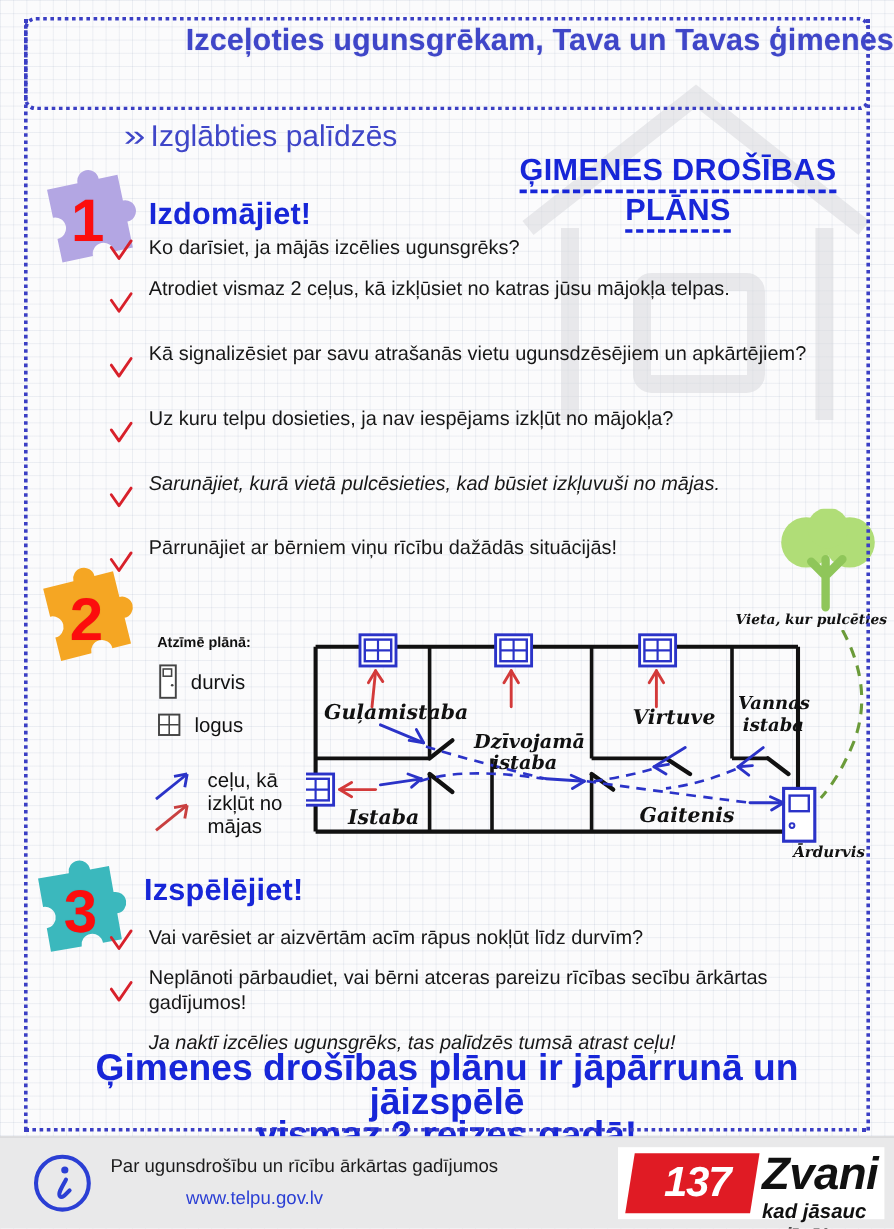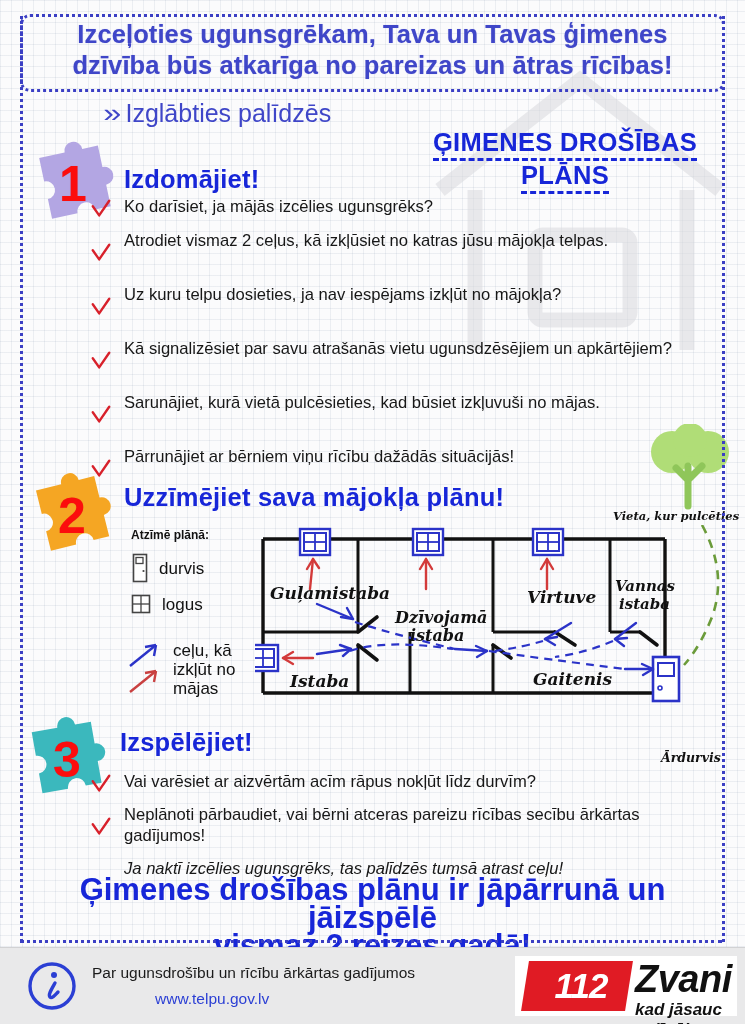--- a/index.html
+++ b/index.html
@@ -24,21 +24,21 @@
     position:absolute;right:-10px;top:60px;width:340px;height:300px;
     opacity:.55;pointer-events:none;
   }
   
   .hdr-box{
     position:absolute;left:20px;top:14px;right:20px;height:78px;
     border:3px dotted #3b3fc4;border-radius:10px;
     box-sizing:border-box;
   }
   .hdr-line{
-    position:absolute;left:0;right:0;text-align:center;
+    position:absolute;left:0;right:0;text-align:right;
     color:#3f46c8;font-weight:700;letter-spacing:.1px;
     font-size:25.5px;line-height:30px;
     text-shadow:0 0 1px rgba(63,70,200,.35);
   }
   .hdr-l1{top:19px;}
   .hdr-l2{top:50px;}
   .sub-line{
     position:absolute;left:105px;top:98px;
     color:#3f46c8;font-size:25px;font-weight:400;
   }
@@ -147,21 +147,20 @@
     <g fill="none" stroke="#d9dade" stroke-width="15">
       <path d="M25 130 L165 20 L305 130"></path>
       <path d="M60 130 L60 290"></path>
       <path d="M272 130 L272 290"></path>
       <rect x="120" y="175" width="95" height="85" rx="8"></rect>
     </g>
   </svg>
 
   <div class="hdr-box"></div>
   <div class="hdr-line hdr-l1">Izceļoties ugunsgrēkam, Tava un Tavas ģimenes</div>
-  <div class="hdr-line hdr-l2">dzīvība būs atkarīga no pareizas un ātras rīcības!</div>
 
   <div class="sub-line">
     <span class="chev">»</span><span>Izglābties palīdzēs</span>
   </div>
 
   <div class="big-title">
     <span class="u">ĢIMENES DROŠĪBAS</span><br>
     <span class="u">PLĀNS</span>
   </div>
 
@@ -186,52 +185,51 @@
     <div class="citem" style="height:44px;">
       <svg class="chk" viewBox="0 0 24 24">
           <path d="M3 9 L10 19 L21 3" fill="none" stroke="#d8212b" stroke-width="2.6" stroke-linecap="round" stroke-linejoin="round"></path>
         </svg>
       <div class="ctxt" style="max-width:560px;">Atrodiet vismaz 2 ceļus, kā izkļūsiet no katras jūsu mājokļa telpas.</div>
     </div>
     <div class="citem" style="height:44px;">
       <svg class="chk" viewBox="0 0 24 24">
           <path d="M3 9 L10 19 L21 3" fill="none" stroke="#d8212b" stroke-width="2.6" stroke-linecap="round" stroke-linejoin="round"></path>
         </svg>
+      <div class="ctxt" style="max-width:600px;">Kā signalizēsiet par savu atrašanās vietu ugunsdzēsējiem un apkārtējiem?</div>
+    </div>
+    <div class="citem" style="height:44px;">
+      <svg class="chk" viewBox="0 0 24 24">
+          <path d="M3 9 L10 19 L21 3" fill="none" stroke="#d8212b" stroke-width="2.6" stroke-linecap="round" stroke-linejoin="round"></path>
+        </svg>
       <div class="ctxt" style="max-width:520px;">Uz kuru telpu dosieties, ja nav iespējams izkļūt no mājokļa?</div>
     </div>
     <div class="citem" style="height:44px;">
       <svg class="chk" viewBox="0 0 24 24">
           <path d="M3 9 L10 19 L21 3" fill="none" stroke="#d8212b" stroke-width="2.6" stroke-linecap="round" stroke-linejoin="round"></path>
         </svg>
-      <div class="ctxt" style="max-width:600px;">Kā signalizēsiet par savu atrašanās vietu ugunsdzēsējiem un apkārtējiem?</div>
-    </div>
-    <div class="citem" style="height:44px;">
-      <svg class="chk" viewBox="0 0 24 24">
-          <path d="M3 9 L10 19 L21 3" fill="none" stroke="#d8212b" stroke-width="2.6" stroke-linecap="round" stroke-linejoin="round"></path>
-        </svg>
-      <div class="ctxt" style="max-width:600px;">Sarunājiet, kurā vietā pulcēsieties, kad būsiet izkļuvuši no mājas.</div>
+      <div class="ctxt" style="max-width:600px;font-style:italic;">Sarunājiet, kurā vietā pulcēsieties, kad būsiet izkļuvuši no mājas.</div>
     </div>
     <div class="citem" style="height:44px;">
       <svg class="chk" viewBox="0 0 24 24">
           <path d="M3 9 L10 19 L21 3" fill="none" stroke="#d8212b" stroke-width="2.6" stroke-linecap="round" stroke-linejoin="round"></path>
         </svg>
       <div class="ctxt" style="max-width:520px;">Pārrunājiet ar bērniem viņu rīcību dažādās situācijās!</div>
     </div>
   </div>
 
   <svg class="puzzle" style="left:22px;top:464px;width:106px;height:110px;" viewBox="0 0 106 110">
     <g transform="rotate(-14 53 55)">
       <path d="M22 18 h26 a9 9 0 1 1 18 0 h16 v22 a9 9 0 1 1 0 18 v22 h-16 a9 9 0 1 0 -18 0 h-26 v-20 a9 9 0 1 0 0 -18 z" fill="#f5a623"></path>
     </g>
   </svg>
   <div class="puzzle" style="left:22px;top:464px;width:106px;height:110px;">
     <div class="num">2</div>
   </div>
 
-  <div class="step-h" style="left:124px;top:483px;">Uzzīmējiet sava mājokļa plānu!</div>
 
   <div class="legend-title">Atzīmē plānā:</div>
 
   <div class="leg-row" style="left:132px;top:553px;">
     <svg width="16" height="30" viewBox="0 0 16 30">
       <rect x="1.5" y="1.5" width="13" height="27" fill="#fff" stroke="#444" stroke-width="1.6"></rect>
       <rect x="4" y="4.5" width="7" height="6" fill="none" stroke="#444" stroke-width="1.3"></rect>
       <circle cx="11.5" cy="18" r="1.1" fill="#444"></circle>
     </svg>
     <span class="leg-txt">durvis</span>
@@ -367,21 +365,21 @@
   <svg style="position:absolute;left:648px;top:424px;width:84px;height:86px;" viewBox="0 0 84 86">
     <circle cx="24" cy="28" r="21" fill="#b0dd77"></circle>
     <circle cx="60" cy="28" r="21" fill="#b0dd77"></circle>
     <circle cx="42" cy="16" r="17" fill="#b0dd77"></circle>
     <path d="M40 42 L40 82 M40 56 L28 44 M40 56 L54 42" stroke="#8fc65a" stroke-width="7" fill="none" stroke-linecap="round"></path>
   </svg>
   <div style="position:absolute;left:613px;top:509px;font-family:'DejaVu Serif',serif;font-style:italic;font-weight:bold;font-size:11.5px;color:#111;">Vieta, kur pulcēties</div>
   <svg style="position:absolute;left:672px;top:525px;width:70px;height:150px;" viewBox="0 0 70 150">
     <path d="M30 0 Q56 48 40 92 Q28 122 12 140" fill="none" stroke="#6b9b3a" stroke-width="2.6" stroke-dasharray="9 7"></path>
   </svg>
-  <div style="position:absolute;left:661px;top:702px;font-family:'DejaVu Serif',serif;font-style:italic;font-weight:bold;font-size:12.5px;color:#111;margin-top:48px;">Ārdurvis</div>
+  <div style="position:absolute;left:661px;top:702px;font-family:'DejaVu Serif',serif;font-style:italic;font-weight:bold;font-size:12.5px;color:#111;">Ārdurvis</div>
 
   <svg class="puzzle" style="left:16px;top:710px;width:108px;height:110px;" viewBox="0 0 108 110">
     <g transform="rotate(-10 54 55)">
       <path d="M22 16 h26 a9 9 0 1 1 18 0 h16 v22 a9 9 0 1 1 0 18 v22 h-16 a9 9 0 1 0 -18 0 h-26 v-20 a9 9 0 1 0 0 -18 z" fill="#3bb8bd"></path>
     </g>
   </svg>
   <div class="puzzle" style="left:16px;top:708px;width:108px;height:110px;">
     <div class="num">3</div>
   </div>
 
@@ -418,19 +416,19 @@
     <svg style="position:absolute;left:26px;top:12px;width:52px;height:52px;" viewBox="0 0 52 52">
       <circle cx="26" cy="26" r="22" fill="none" stroke="#2b3fd4" stroke-width="3.4"></circle>
       <circle cx="28" cy="15" r="3" fill="#2b3fd4"></circle>
       <path d="M29 23 C25 30 22 35 24 37 C26 39 30 34 32 32" fill="none" stroke="#2b3fd4" stroke-width="3.4" stroke-linecap="round"></path>
     </svg>
     <div class="f-txt1">Par ugunsdrošību un rīcību ārkārtas gadījumos</div>
     <div class="f-txt2">www.telpu.gov.lv</div>
 
     <div id="logo112">
       <div class="l-red"></div>
-      <div class="l-num">112</div>
+      <div class="l-num">137</div>
       <div class="l-zvani">Zvani</div>
       <div class="l-tag">kad jāsauc palīgā!</div>
     </div>
   </div>
 
 </div>
 
 </body></html>

